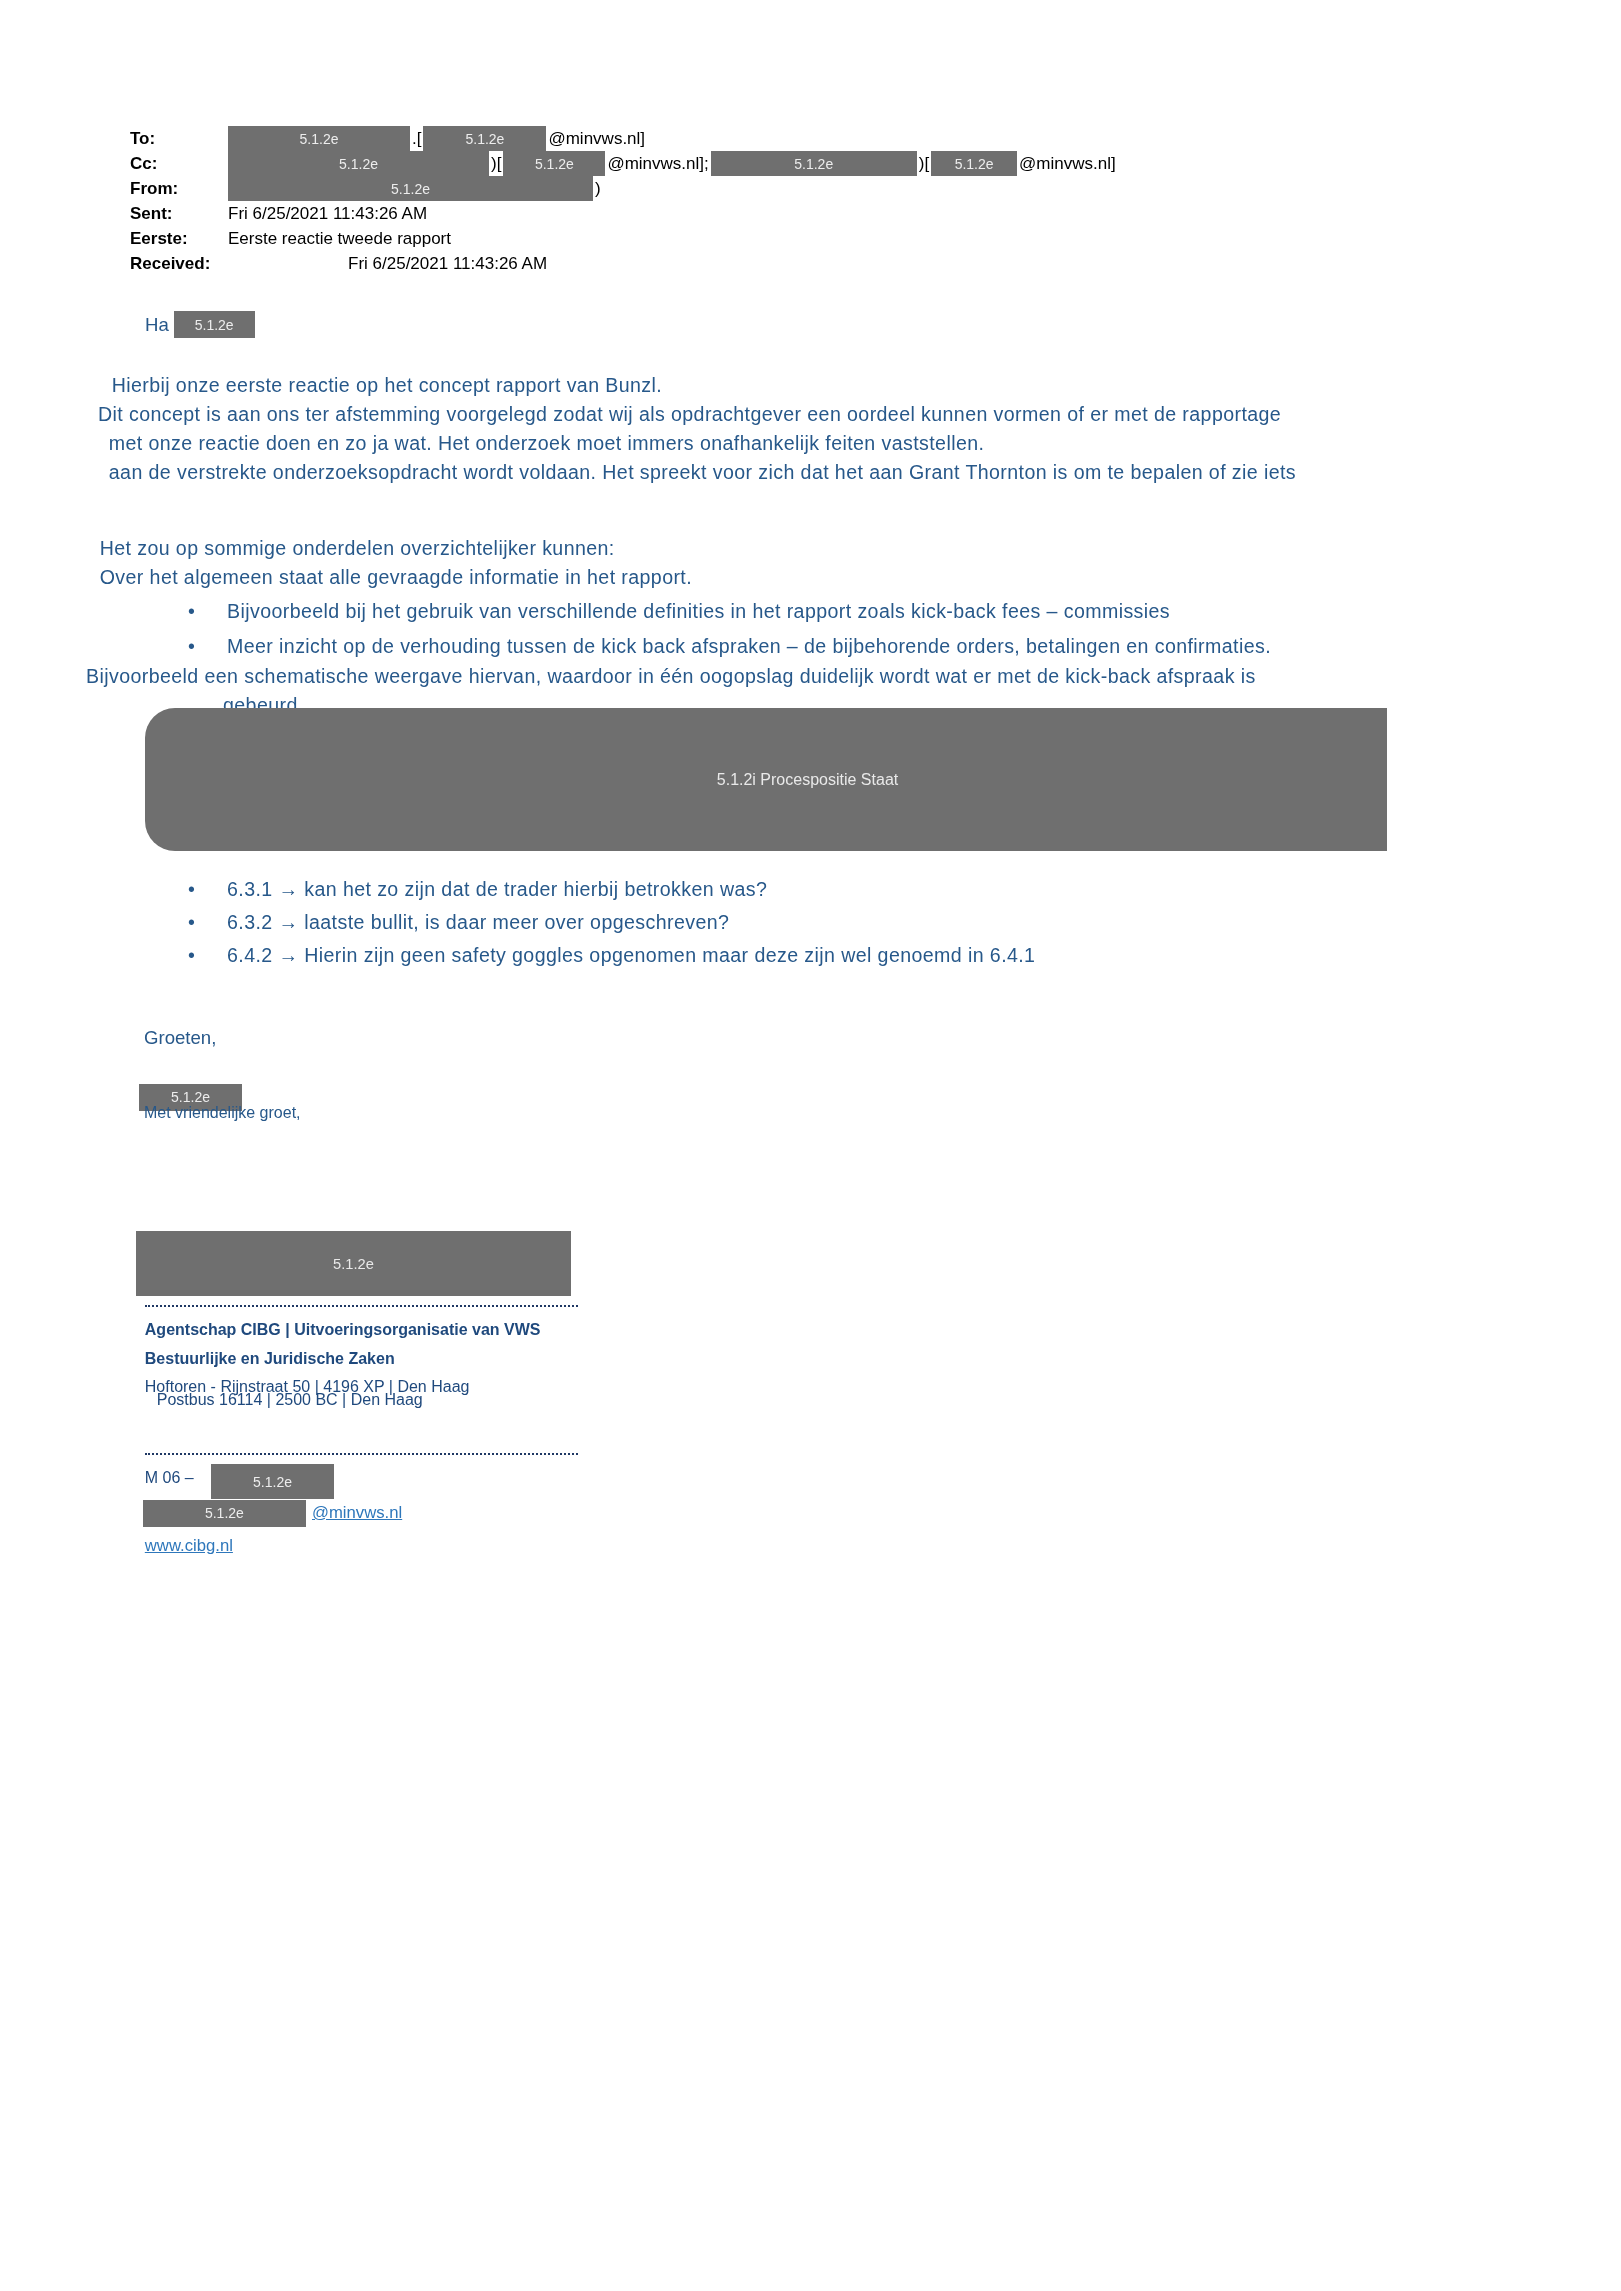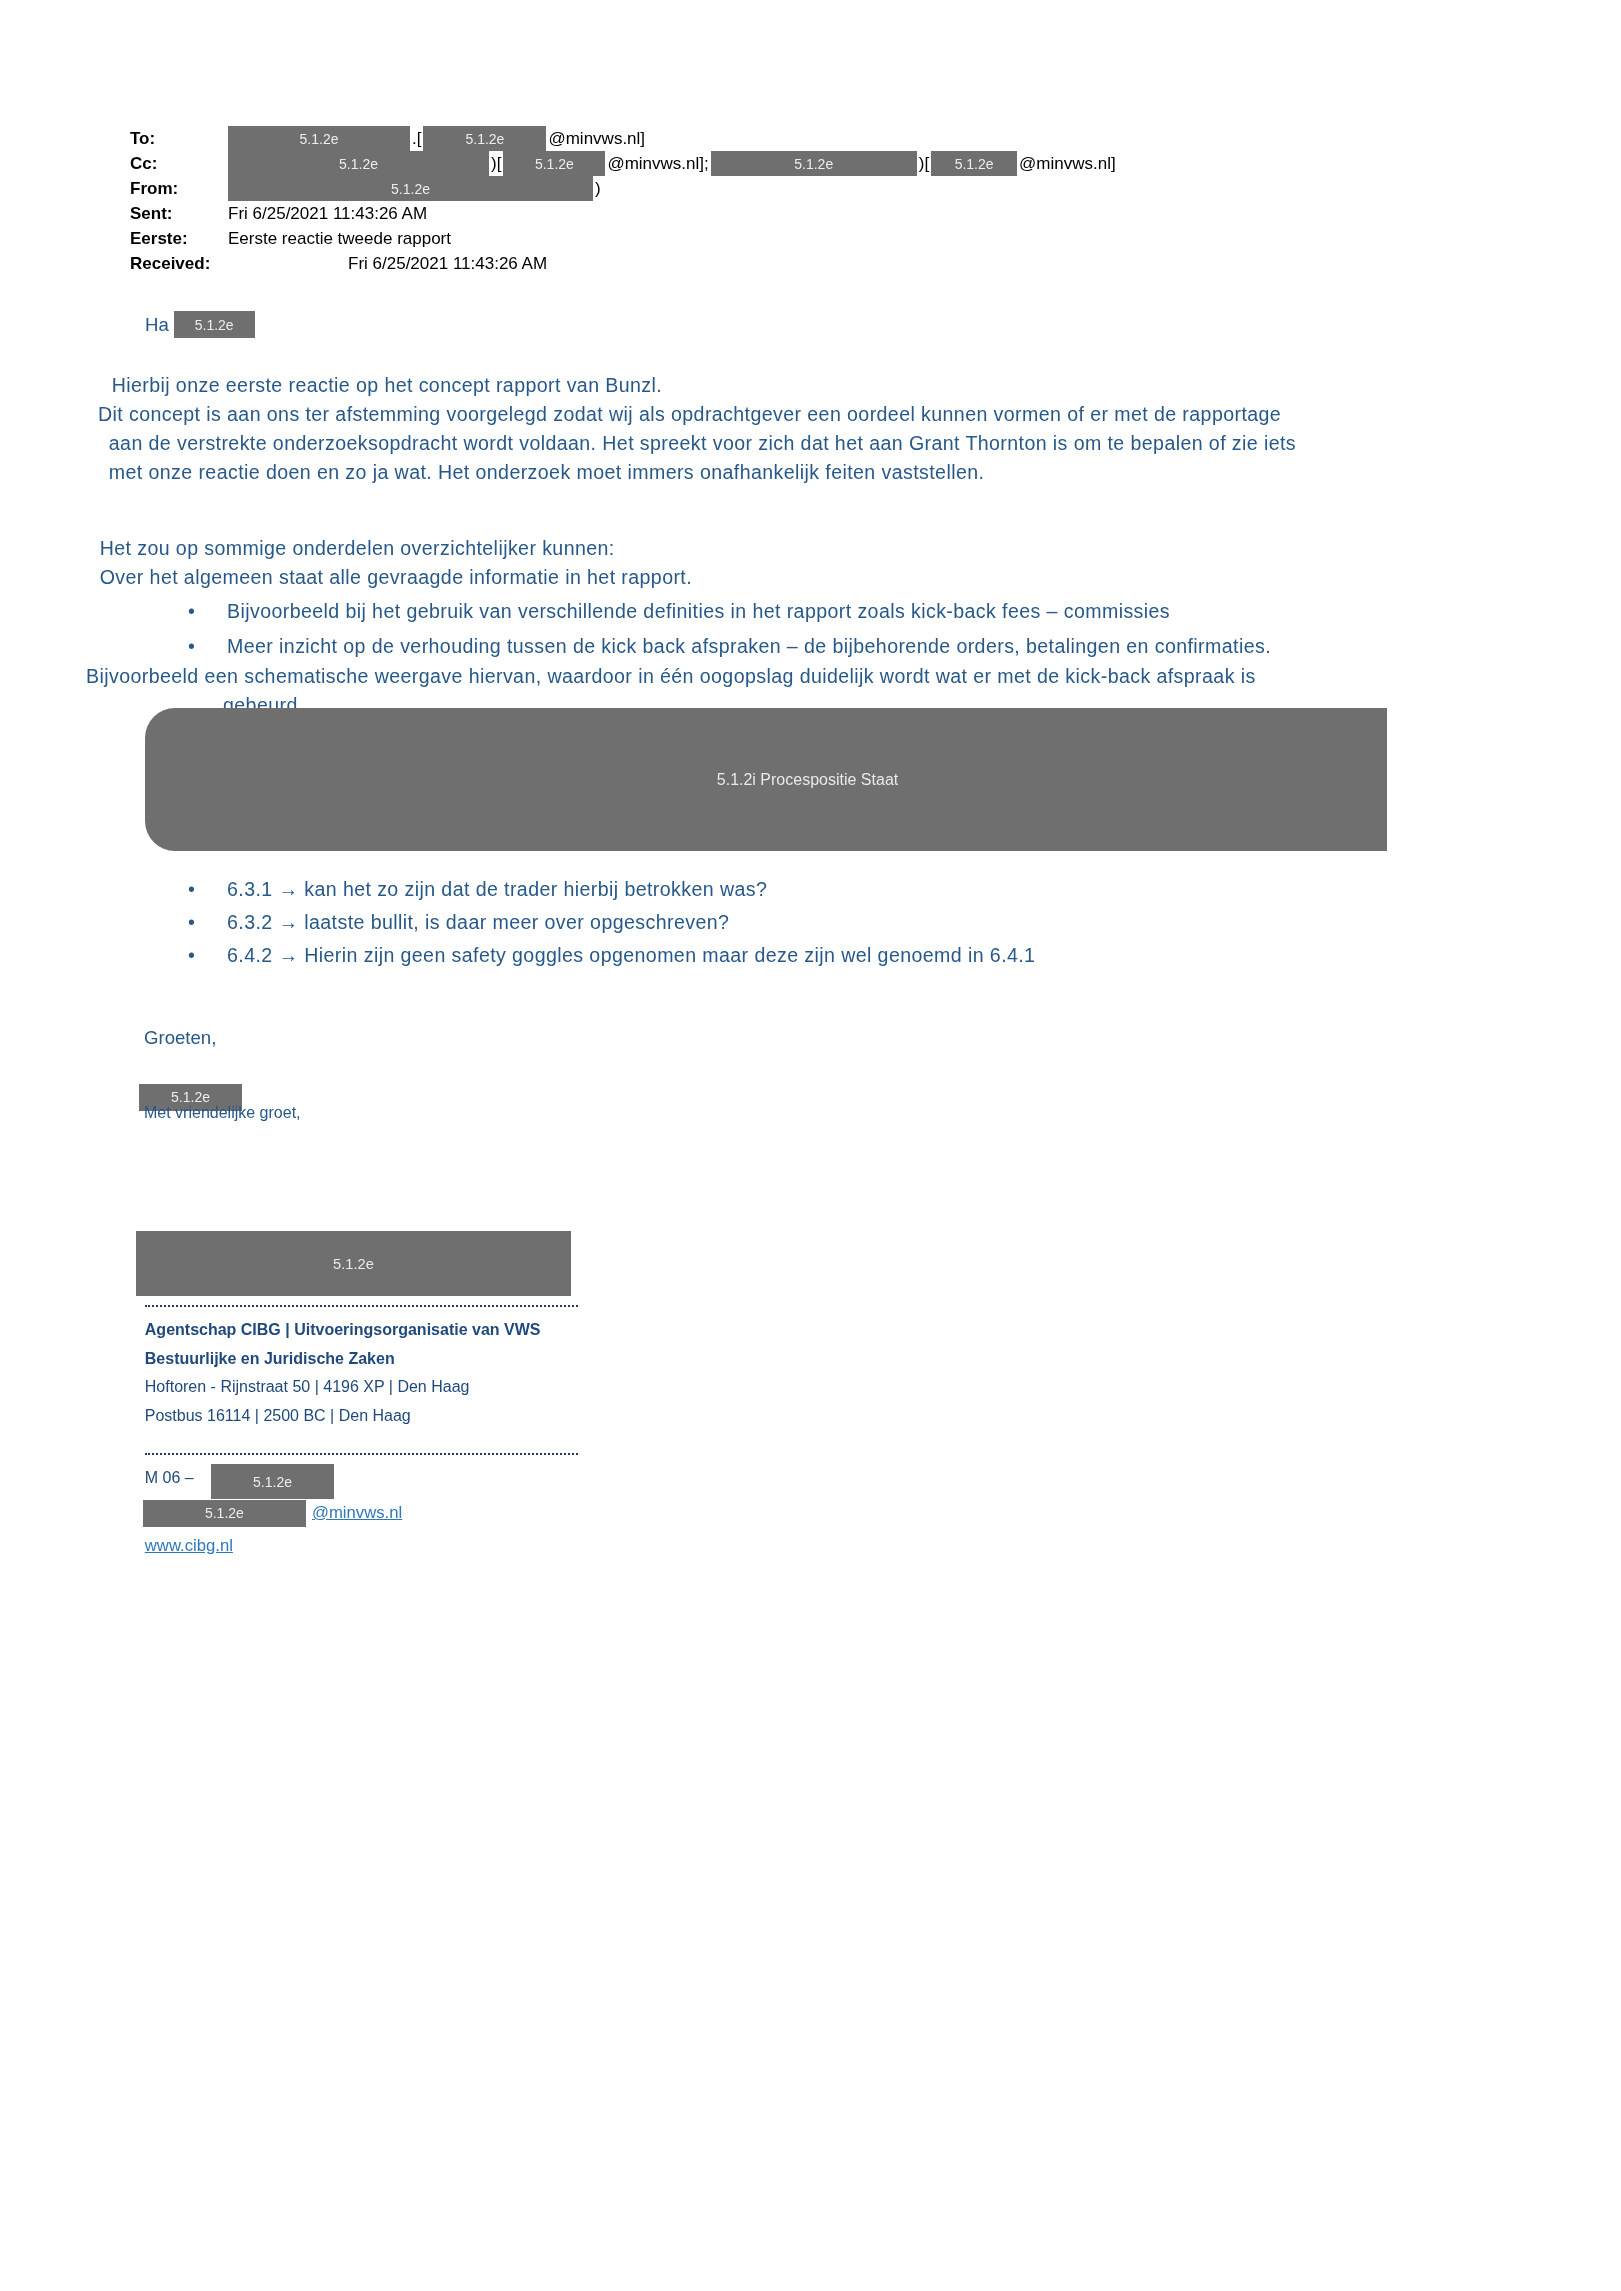--- a/index.html
+++ b/index.html
@@ -58,21 +58,21 @@
                  background:#6f6f6f; display:flex; align-items:center; justify-content:center;
                  color:#e9e9e9; font-size:14.7px; }
   .dotted { position:absolute; left:8.8px; width:433px; height:0; border-top:2.9px dotted #1f3864; }
   .dotted1 { top:74px; }
   .dotted2 { top:222px; }
   .sig-line { position:absolute; left:8.8px; white-space:nowrap; }
   .sig-bold { font-weight:bold; }
   .sig-l1 { top:90px; }
   .sig-l2 { top:119px; }
   .sig-l3 { top:147px; }
-  .sig-l4 { top:176px; }
+  .sig-l4 { top:160px;margin-left:12px; }
   .sig-m06 { top:238px; }
   .sig-boxA { position:absolute; left:75px; top:233px; width:123px; height:35px; }
   .sig-boxB { position:absolute; left:6.9px; top:269px; width:163px; height:26.5px; }
   .sig-email { position:absolute; left:176px; top:272px; }
   .sig-www { position:absolute; left:8.8px; top:305px; }
   .link { color:#2e77bb; text-decoration:underline; cursor:pointer; font-size:16.7px; }
 </style>
 </head>
 <body>
 
@@ -119,22 +119,22 @@
   </div>
 
   <div class="greeting blue">
     <span>Ha</span>
     <span class="redact">5.1.2e</span>
   </div>
 
   <div class="para" style="left:98px; top:371px; width:1490px;">
     <div class="ind14">Hierbij onze eerste reactie op het concept rapport van Bunzl.</div>
     <div>Dit concept is aan ons ter afstemming voorgelegd zodat wij als opdrachtgever een oordeel kunnen vormen of er met de rapportage</div>
+    <div class="ind11">met onze reactie doen en zo ja wat. Het onderzoek moet immers onafhankelijk feiten vaststellen.</div>
     <div class="ind11">aan de verstrekte onderzoeksopdracht wordt voldaan. Het spreekt voor zich dat het aan Grant Thornton is om te bepalen of zie iets</div>
-    <div class="ind11">met onze reactie doen en zo ja wat. Het onderzoek moet immers onafhankelijk feiten vaststellen.</div>
   </div>
 
   <div class="para bullets1" style="left:86px; top:534px; width:1490px;">
     <div class="ind14">Het zou op sommige onderdelen overzichtelijker kunnen:</div>
     <div class="ind14">Over het algemeen staat alle gevraagde informatie in het rapport.</div>
     <div class="bullet-line bullet-pad1">
       <span class="bullet-dot">•</span>
       <span>Bijvoorbeeld bij het gebruik van verschillende definities in het rapport zoals kick-back fees – commissies</span>
     </div>
     <div class="bullet-line bullet-pad1">

